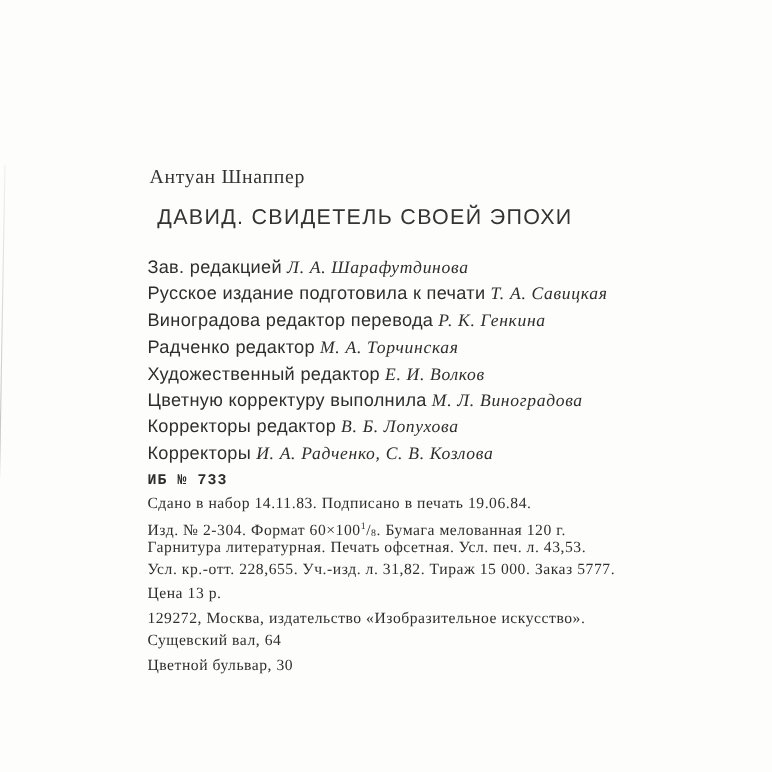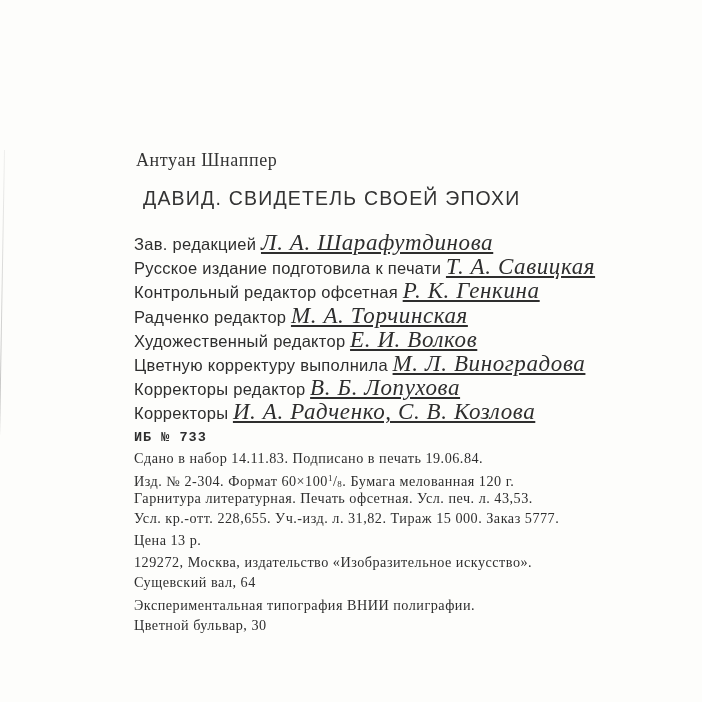--- a/index.html
+++ b/index.html
@@ -14,54 +14,53 @@
       position: absolute; left: 4px; top: 150px; width: 1px; height: 552px;
       background: linear-gradient(to bottom, rgba(160,160,160,0.15), rgba(110,110,110,0.75));
       transform: skewX(-1deg); transform-origin: top left;
     }
     .block { position: absolute; left: 134px; white-space: nowrap; }
     .author { top: 150px; left: 136px; font-size: 18px; letter-spacing: 0.6px; color: #333; }
     .title { top: 187px; left: 143px; font-family: "Liberation Sans", "DejaVu Sans", sans-serif; font-size: 19.5px; letter-spacing: 1.2px; color: #333; font-weight: normal; }
     .credits { top: 233px; }
     .credit-line { height: 24.2px; line-height: 20px; font-family: "Liberation Sans", "DejaVu Sans", sans-serif; font-size: 16.5px; color: #2e2e2e; }
     .credit-line .role { letter-spacing: 0.3px; }
-    .credit-line .name { font-style: italic; font-family: "Liberation Serif", "DejaVu Serif", serif; font-size: 23px; letter-spacing: 0.6px; text-decoration: underline; }
+    .credit-line .name { font-style: italic; font-family: "Liberation Serif", "DejaVu Serif", serif; font-size: 16px; letter-spacing: 0.6px; }
     .imprint { top: 430px; font-size: 14.2px; color: #2e2e2e; letter-spacing: 0.5px; }
     .ib { font-family: Liberation Mono, monospace; font-weight: bold; font-size: 13.5px; height: 20px; line-height: 16px; letter-spacing: 1px; }
     .imp-line { height: 20px; line-height: 16px; }
     .price { height: 22px; line-height: 16px; margin-top: 2px; }
     .addr { height: 19.5px; line-height: 16px; }
     .typo-gap { height: 4px; }
     sup.frac { font-size: 9px; vertical-align: 5px; }
     sub.frac { font-size: 9px; vertical-align: -1px; }
   </style>
 </head>
 <body>
 
 <div class="page-edge"></div>
 
 <div class="block author">Антуан Шнаппер</div>
 <div class="block title">ДАВИД. СВИДЕТЕЛЬ СВОЕЙ ЭПОХИ</div>
 
 <div class="block credits">
   <div class="credit-line"><span class="role">Зав. редакцией</span> <span class="name">Л. А. Шарафутдинова</span></div>
   <div class="credit-line"><span class="role">Русское издание подготовила к печати</span> <span class="name">Т. А. Савицкая</span></div>
-  <div class="credit-line"><span class="role">Контрольный редактор офсетная</span> <span class="name">Р. К. Генкина</span></div>
+  <div class="credit-line"><span class="role">Виноградова редактор перевода</span> <span class="name">Р. К. Генкина</span></div>
   <div class="credit-line"><span class="role">Радченко редактор</span> <span class="name">М. А. Торчинская</span></div>
   <div class="credit-line"><span class="role">Художественный редактор</span> <span class="name">Е. И. Волков</span></div>
   <div class="credit-line"><span class="role">Цветную корректуру выполнила</span> <span class="name">М. Л. Виноградова</span></div>
   <div class="credit-line"><span class="role">Корректоры редактор</span> <span class="name">В. Б. Лопухова</span></div>
   <div class="credit-line"><span class="role">Корректоры</span> <span class="name">И. А. Радченко, С. В. Козлова</span></div>
 </div>
 
 <div class="block imprint">
   <div class="ib">ИБ № 733</div>
   <div class="imp-line">Сдано в набор 14.11.83. Подписано в печать 19.06.84.</div>
   <div class="imp-line"><span>Изд. № 2-304. Формат 60×100</span><sup class="frac">1</sup>/<sub class="frac">8</sub><span>. Бумага мелованная 120 г.</span></div>
   <div class="imp-line">Гарнитура литературная. Печать офсетная. Усл. печ. л. 43,53.</div>
   <div class="imp-line">Усл. кр.-отт. 228,655. Уч.-изд. л. 31,82. Тираж 15 000. Заказ 5777.</div>
   <div class="price">Цена 13 р.</div>
   <div class="addr">129272, Москва, издательство «Изобразительное искусство».</div>
   <div class="addr">Сущевский вал, 64</div>
   <div class="typo-gap"></div>
-  <div class="addr">Экспериментальная типография ВНИИ полиграфии.</div>
   <div class="addr">Цветной бульвар, 30</div>
 </div>
 
 </body></html>

